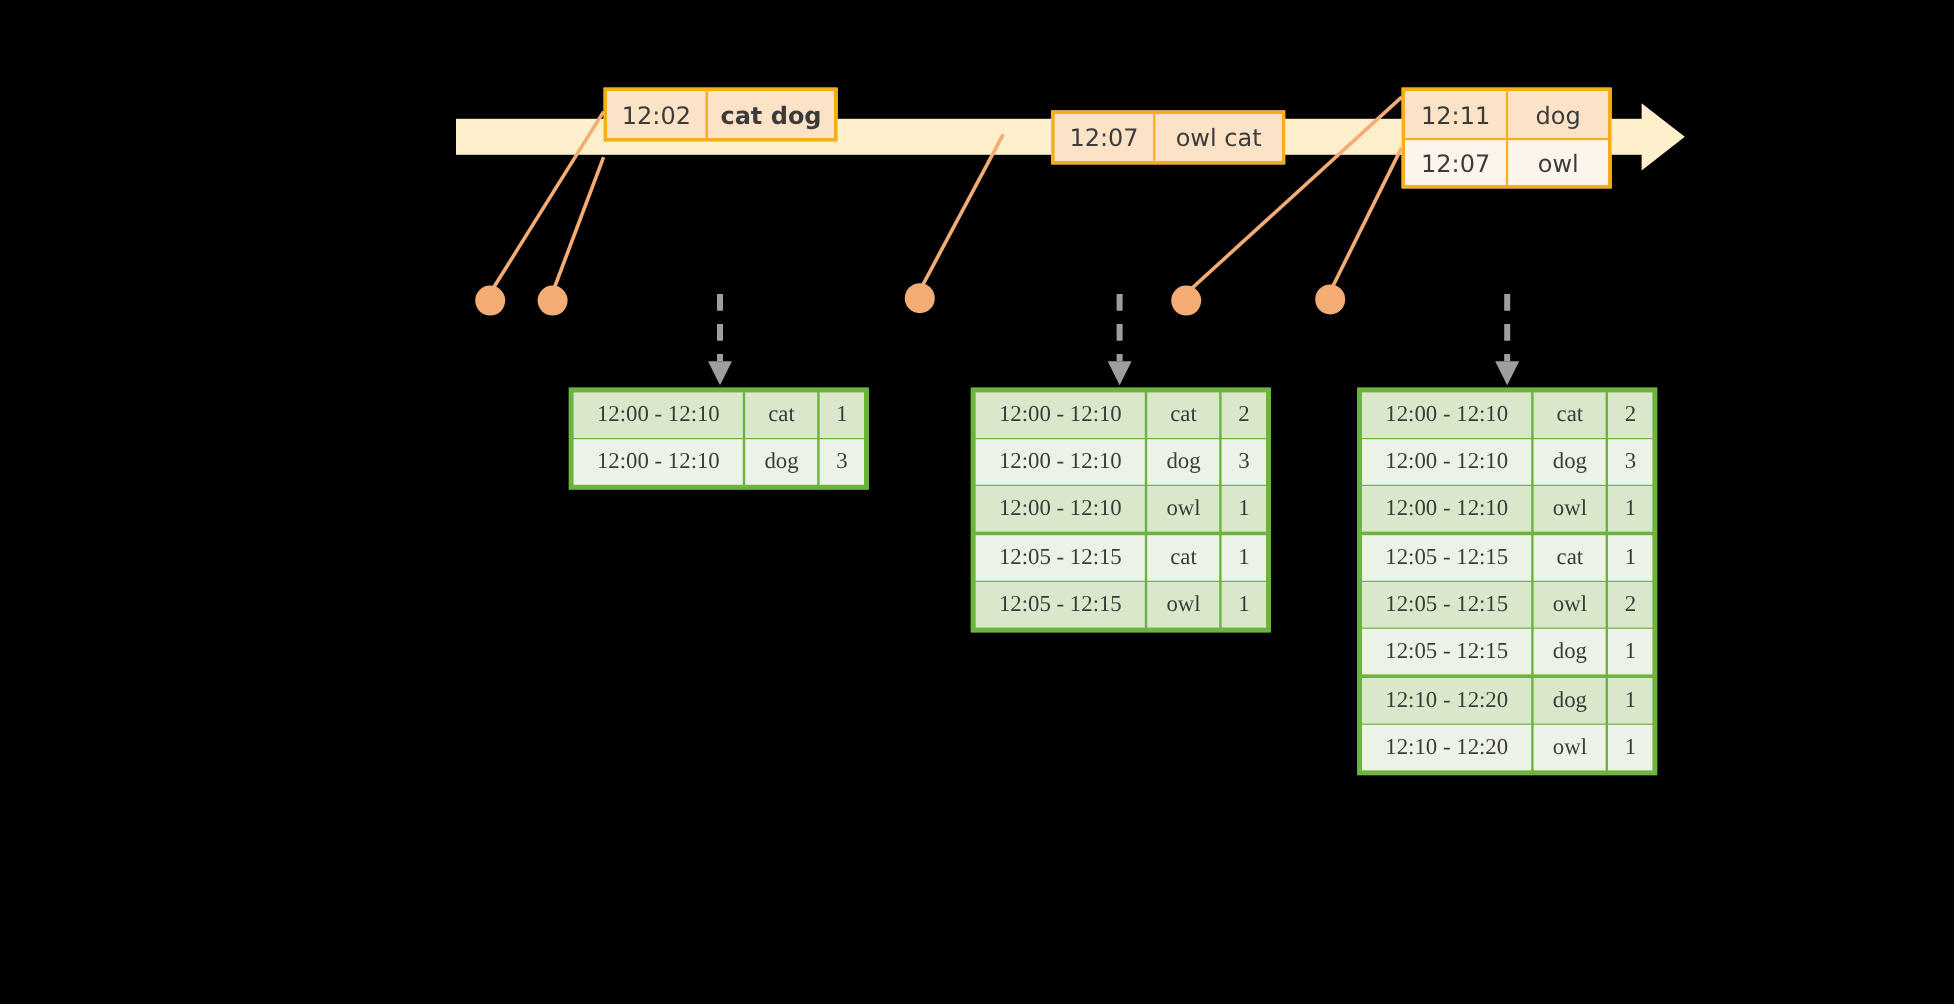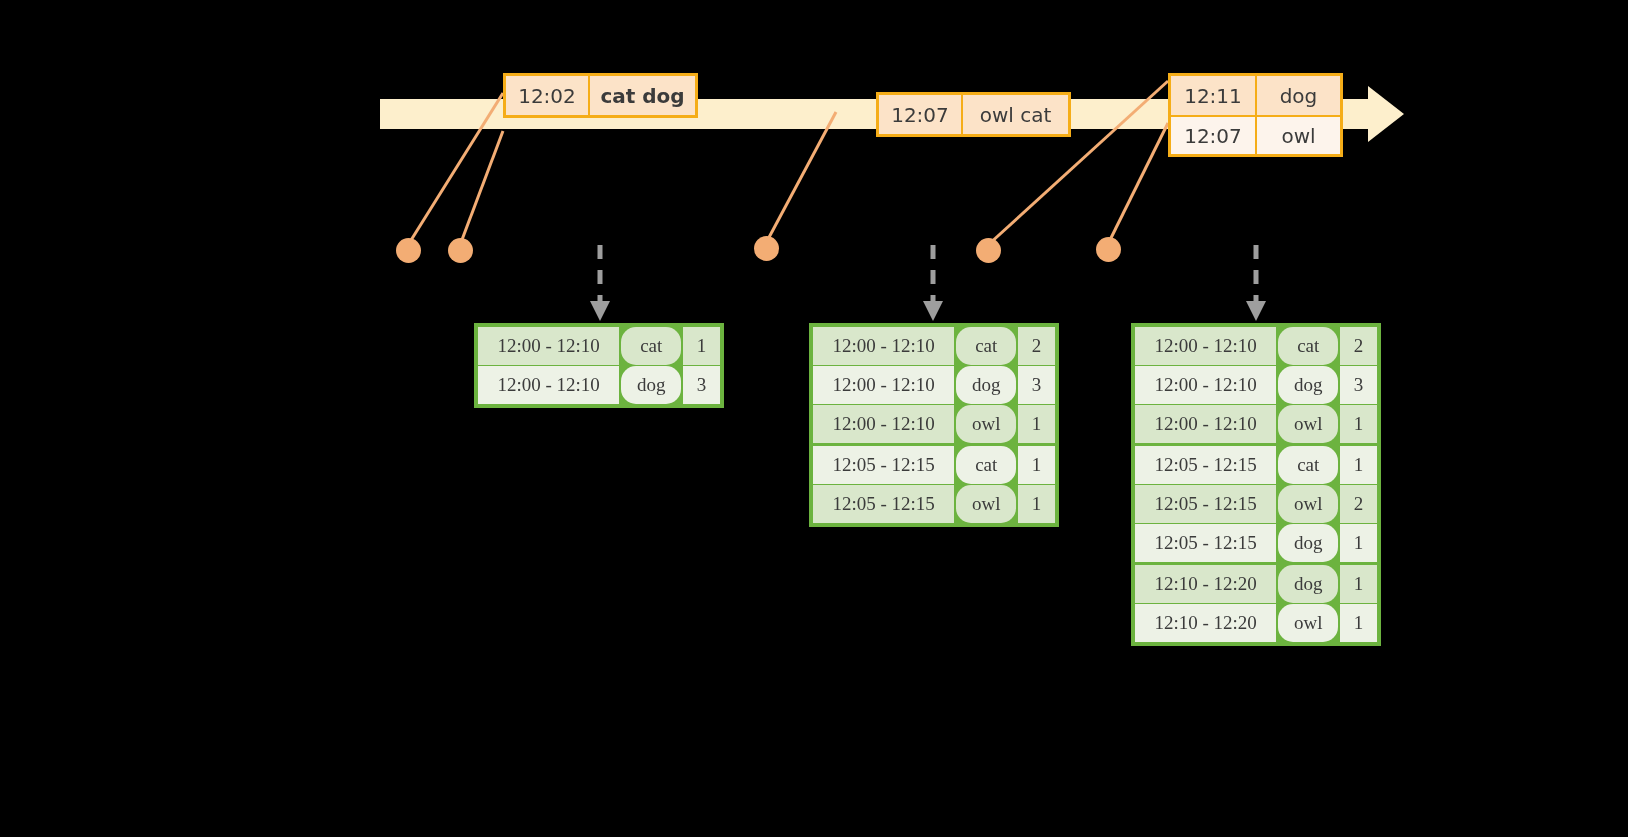--- a/index.html
+++ b/index.html
@@ -123,21 +123,21 @@
     justify-content: center;
     font-size: 19px;
     color: #3b3b3b;
     background: #edf2e6;
     box-sizing: border-box;
     margin-right: 2px;
   }
   .res-cell:last-child { margin-right: 0; }
   .res-row.shade .res-cell { background: #d9e7cb; }
   .c-window { width: 146px; }
-  .c-key    { width: 62px; border-radius: 15px; }
+  .c-key    { width: 62px; }
   .c-count  { width: 38px; }
 
   #result-table-1 { left: 474px; top: 310px; width: 250px; }
   #result-table-2 { left: 809px; top: 310px; width: 250px; }
   #result-table-3 { left: 1131px; top: 310px; width: 250px; }
 </style>
 </head>
 <body>
 
 <div id="stage">

